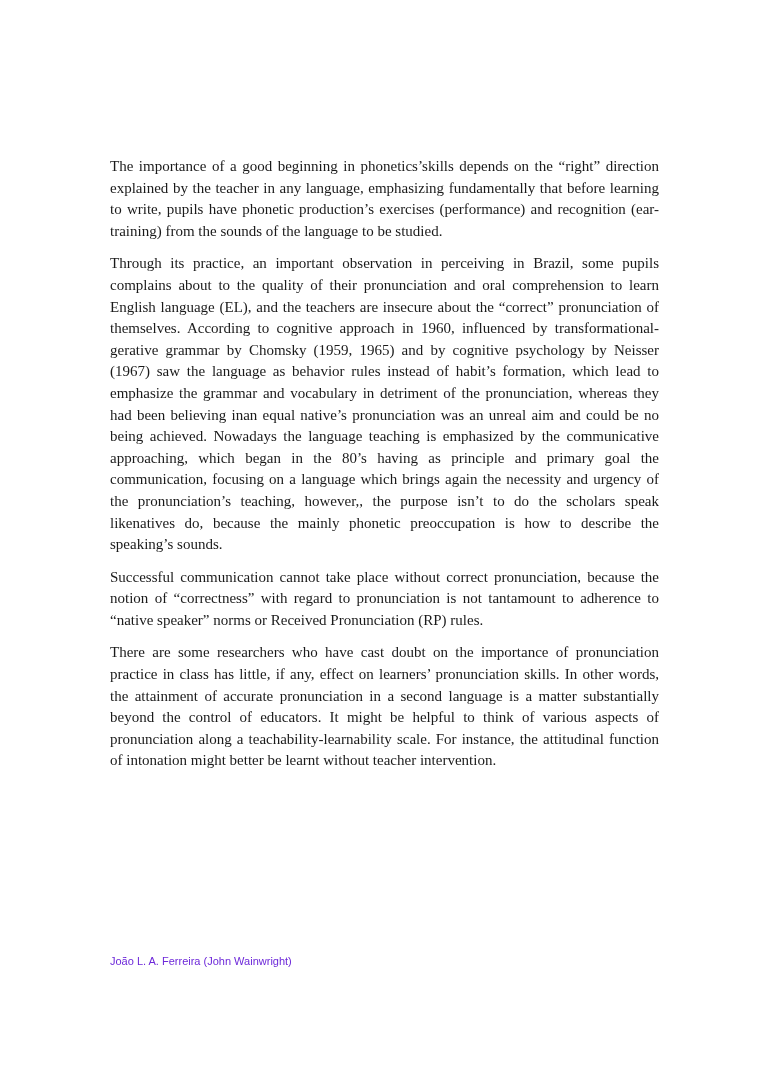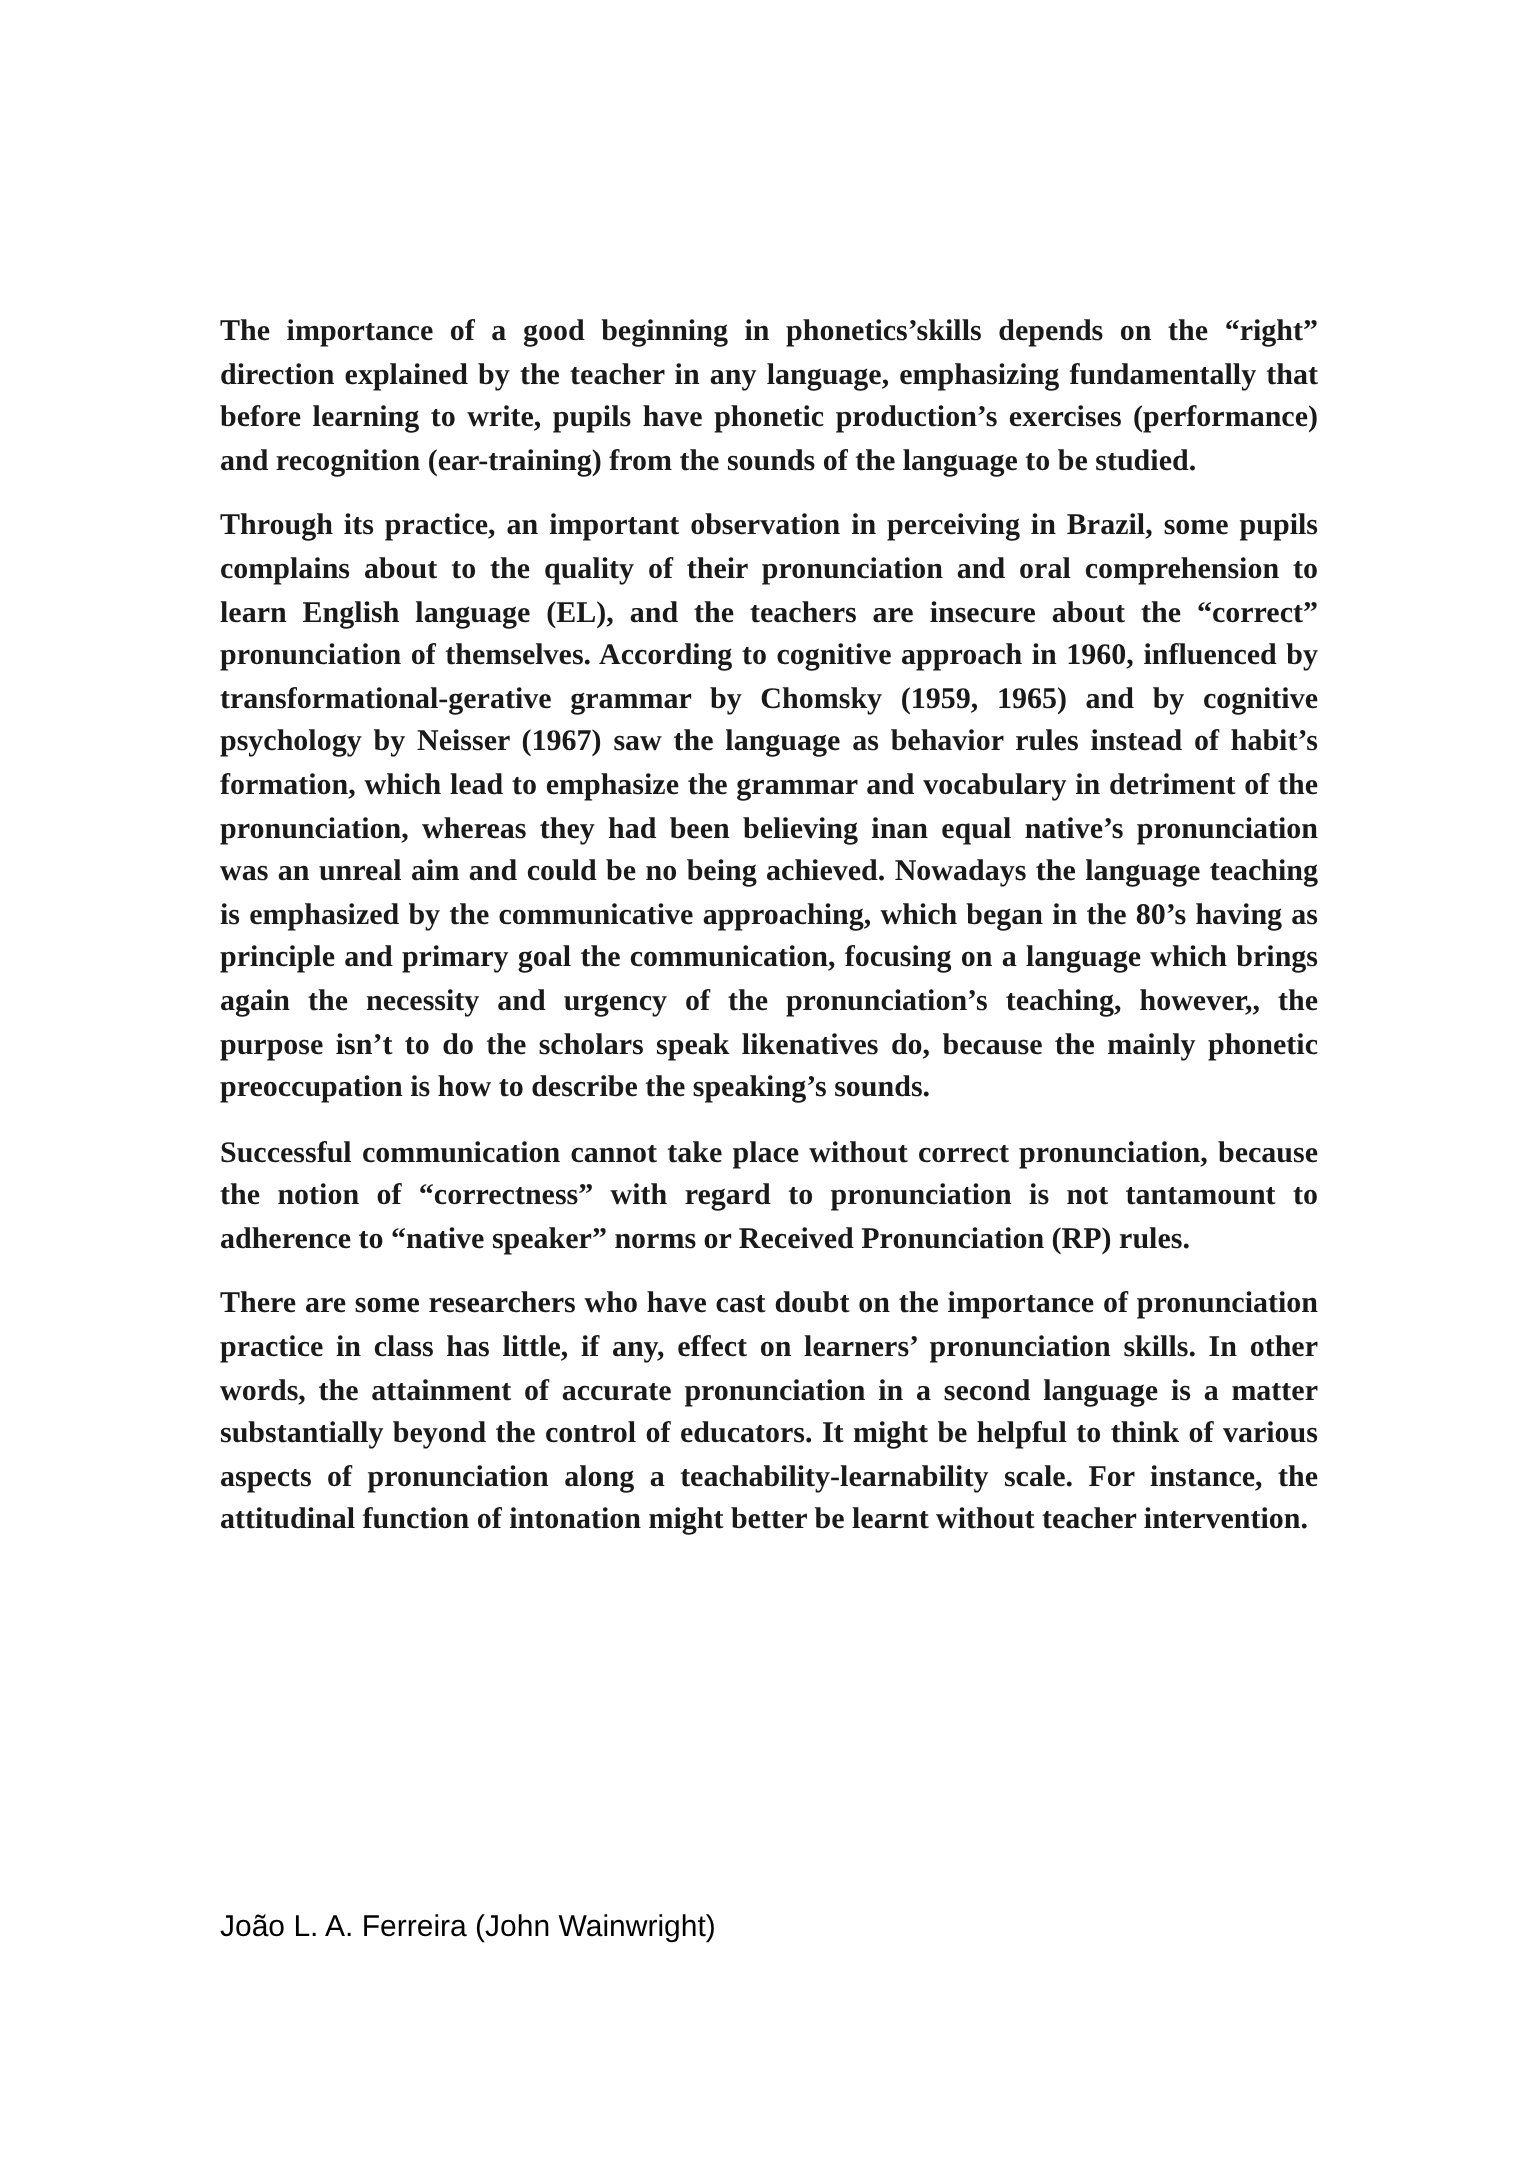--- a/index.html
+++ b/index.html
@@ -36,35 +36,34 @@
     }
     .body-text {
       position: absolute;
       left: 110px;
       width: 549px;
       top: 156px;
       font-family: "Liberation Serif", "DejaVu Serif", serif;
       font-size: 15px;
       line-height: 21.6px;
       color: #1a1a1a;
-      font-weight: bold;
     }
     .body-text p {
       margin: 0 0 11px 0;
       text-align: justify;
       text-align-last: left;
     }
     #p2 { margin-top: 0; }
     .footer-author {
       position: absolute;
       left: 110px;
       top: 955px;
       font-family: "Liberation Sans", "DejaVu Sans", sans-serif;
-      font-size: 15px;
-      color: #000000;
+      font-size: 11px;
+      color: #6d28d9;
       margin: 0;
     }
   </style>
 </head>
 <body>
 
 <div class="page">
 
   <div class="body-text">
     <p id="p1">The importance of a good beginning in phonetics’skills depends on the “right” direction explained by the teacher in any language, emphasizing fundamentally that before learning to write, pupils have phonetic production’s exercises (performance) and recognition (ear-training) from the sounds of the language to be studied.</p>

